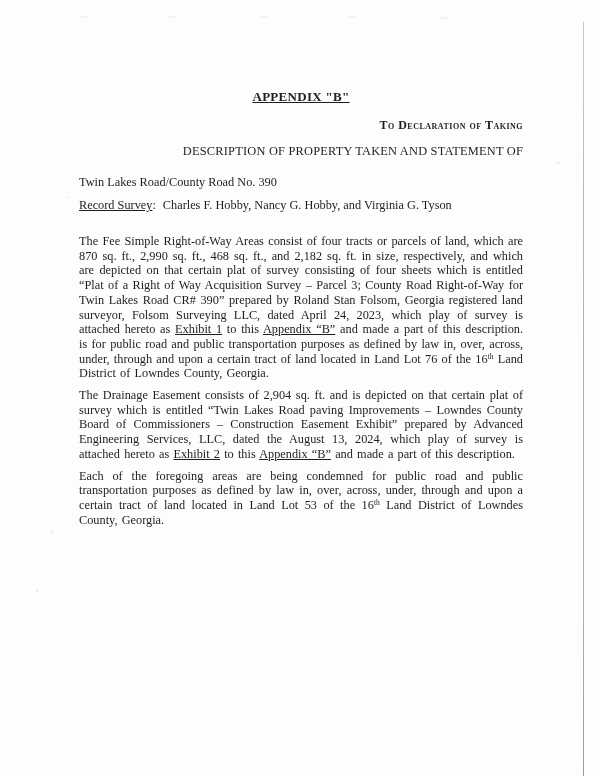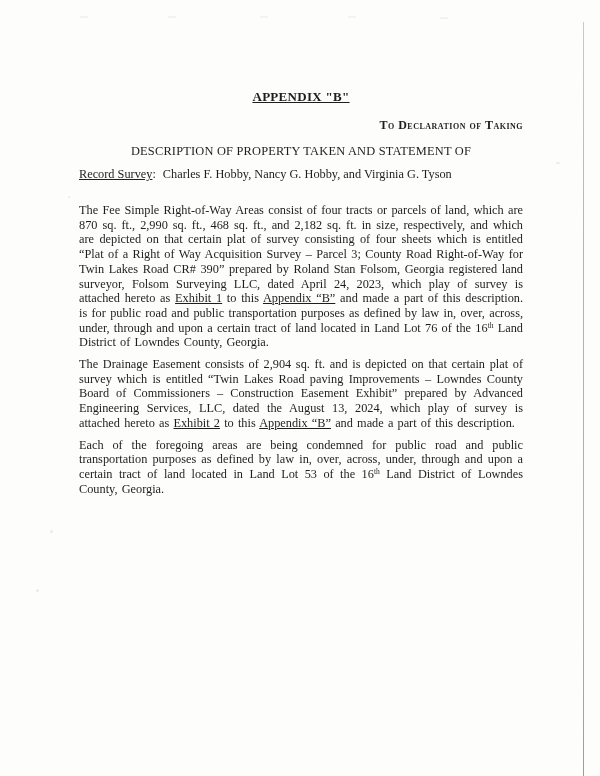--- a/index.html
+++ b/index.html
@@ -19,21 +19,21 @@
   }
   .doc-title .u-title{text-decoration:underline;}
 
   .doc-subtitle{
     margin:15px 0 0;text-align:right;
     font-size:12px;font-weight:bold;line-height:13px;
     font-variant:small-caps;letter-spacing:.5px;
   }
 
   .desc-heading{
-    margin:12px 0 0;text-align:center;
+    margin:12px 0 0;text-align:right;
     font-size:12.4px;font-weight:normal;line-height:14px;letter-spacing:.2px;
   }
 
   .road-line{margin:17px 0 0;font-size:12.3px;line-height:14px;}
   .owners-line{margin:9px 0 0;font-size:12.3px;line-height:14px;}
   .owners-line .ro-value{padding-left:7px;}
   .u{text-decoration:underline;}
 
   .body-paras{margin-top:22px;}
   .body-para{
@@ -72,20 +72,21 @@
   <div class="content">
 
     <h1 class="doc-title"><span class="u-title">APPENDIX "B"</span></h1>
 
     <h2 class="doc-subtitle">To Declaration of Taking</h2>
 
     <h3 class="desc-heading">
       <span>DESCRIPTION OF PROPERTY TAKEN AND STATEMENT OF</span><br>
     </h3>
 
+    <p class="road-line">Twin Lakes Road/County Road No. 390</p>
 
     <p class="owners-line">
       <span class="u">Record Survey</span><span>:</span><span class="ro-value">Charles F. Hobby, Nancy G. Hobby, and Virginia G. Tyson</span>
     </p>
 
     <div class="body-paras">
         <p class="body-para"><span>The Fee Simple Right-of-Way Areas consist of four tracts or parcels of land, which are 870 sq. ft., 2,990 sq. ft., 468 sq. ft., and 2,182 sq. ft. in size, respectively, and which are depicted on that certain plat of survey consisting of four sheets which is entitled “Plat of a Right of Way Acquisition Survey – Parcel 3; County Road Right-of-Way for Twin Lakes Road CR# 390” prepared by Roland Stan Folsom, Georgia registered land surveyor, Folsom Surveying LLC, dated April 24, 2023, which play of survey is attached hereto as </span><span class="u">Exhibit 1</span><span> to this </span><span class="u">Appendix “B”</span><span> and made a part of this description. is for public road and public transportation purposes as defined by law in, over, across, under, through and upon a certain tract of land located in Land Lot 76 of the 16</span><sup>th</sup><span> Land District of Lowndes County, Georgia.</span></p>
         <p class="body-para"><span>The Drainage Easement consists of 2,904 sq. ft. and is depicted on that certain plat of survey which is entitled “Twin Lakes Road paving Improvements – Lowndes County Board of Commissioners – Construction Easement Exhibit” prepared by Advanced Engineering Services, LLC, dated the August 13, 2024, which play of survey is attached hereto as </span><span class="u">Exhibit 2</span><span> to this </span><span class="u">Appendix “B”</span><span> and made a part of this description.</span></p>
         <p class="body-para"><span>Each of the foregoing areas are being condemned for public road and public transportation purposes as defined by law in, over, across, under, through and upon a certain tract of land located in Land Lot 53 of the 16</span><sup>th</sup><span> Land District of Lowndes County, Georgia.</span></p>
       </div>

